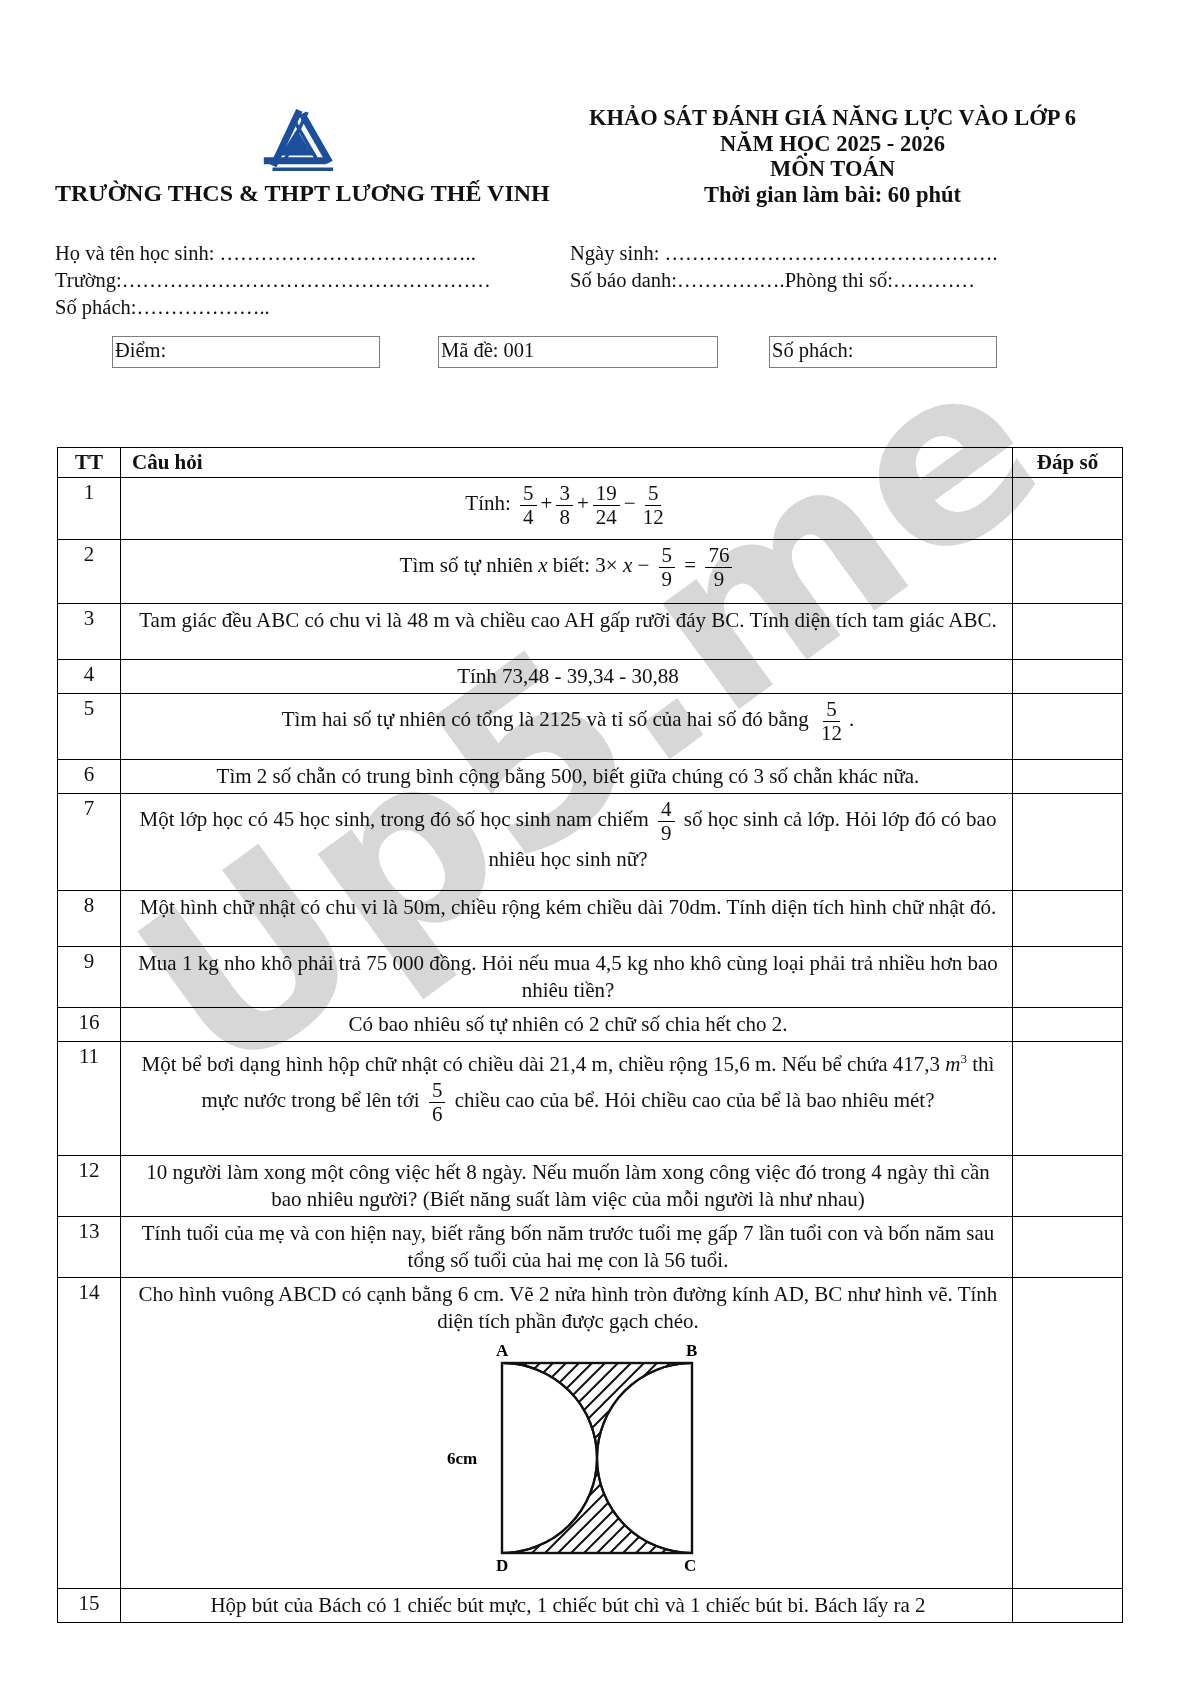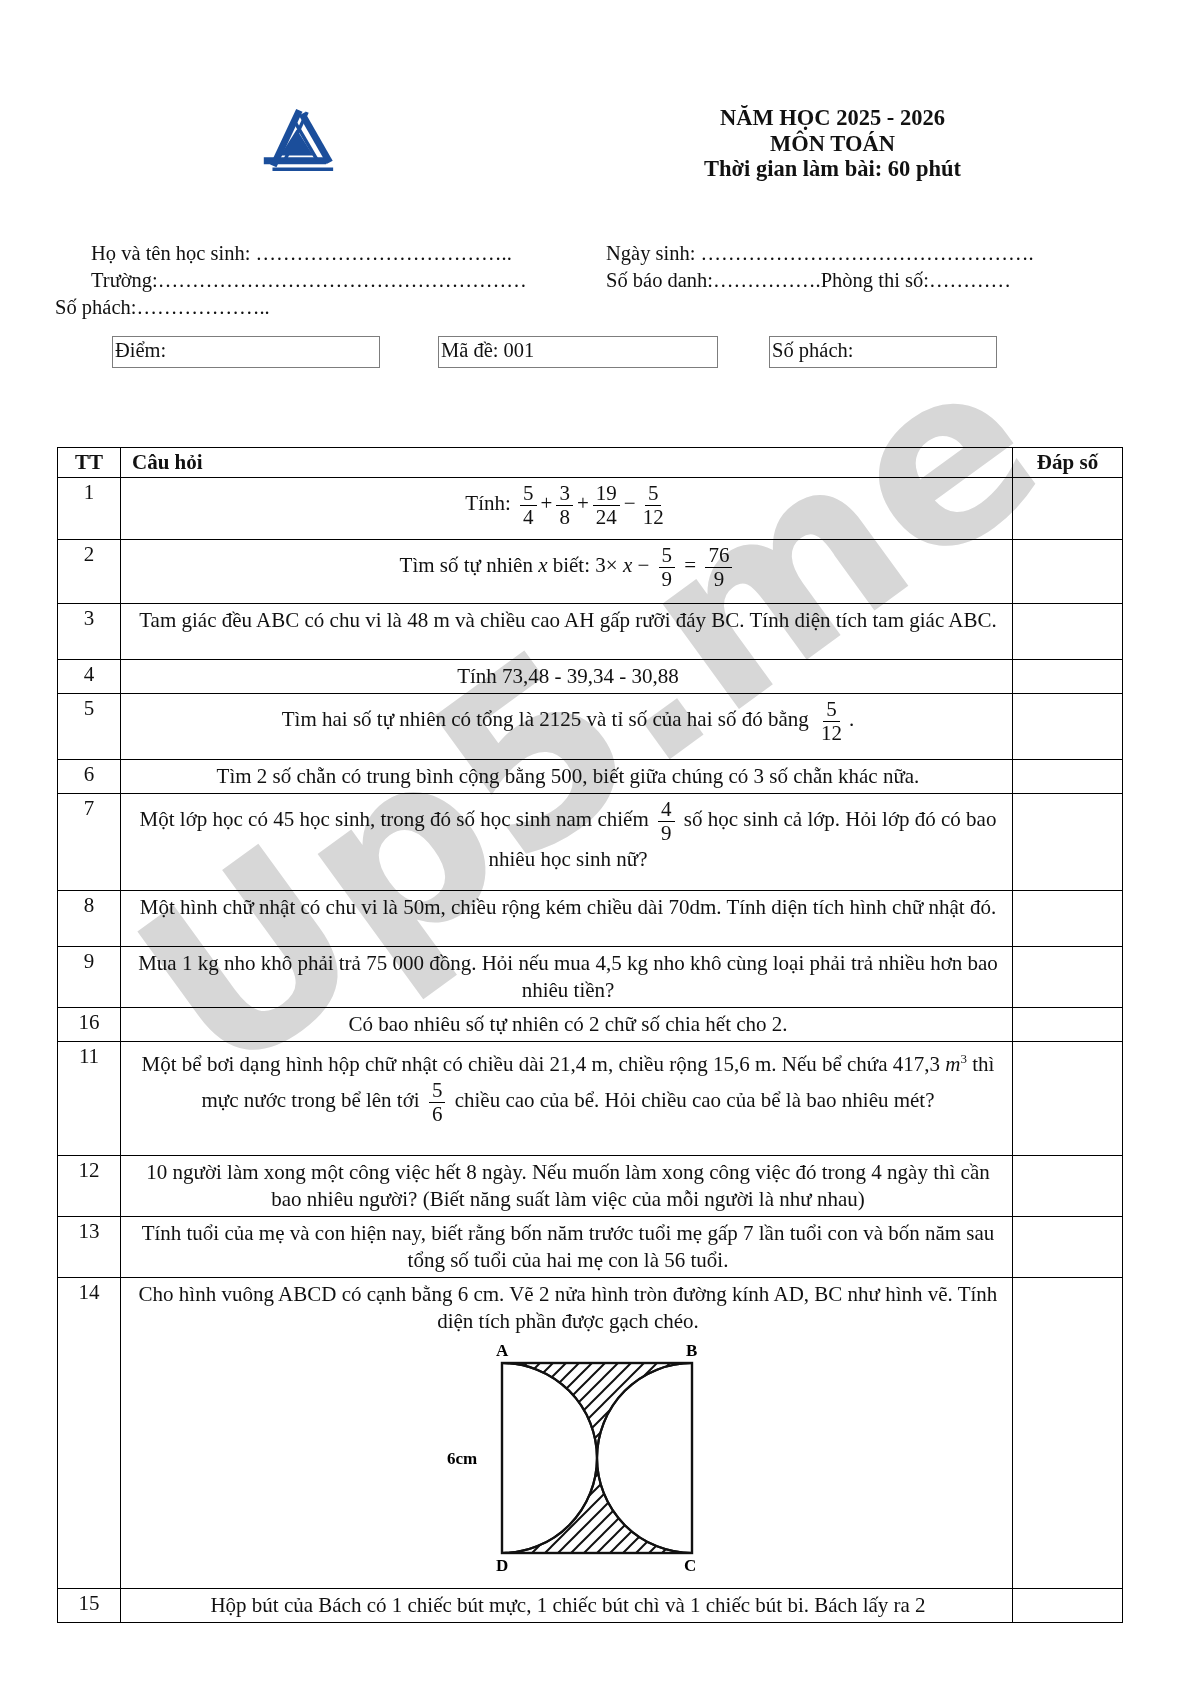--- a/index.html
+++ b/index.html
@@ -24,21 +24,21 @@
   }
   
   .header{position:absolute;left:0;top:100px;width:1190px;z-index:1;}
   .header-left{position:absolute;left:55px;top:0;width:480px;text-align:center;}
   .logo{display:block;margin:0 auto 0 auto;}
   .school-name{font-weight:bold;font-size:24px;margin-top:2px;white-space:nowrap;}
   .header-right{position:absolute;left:560px;top:5px;width:545px;text-align:center;font-weight:bold;font-size:22.5px;line-height:25.5px;}
   
   .student-info{position:absolute;left:55px;top:240px;width:1090px;z-index:1;font-size:20.5px;line-height:27px;}
   .si-row{display:flex;}
-  .si-left{width:515px;margin-left:36px;}
+  .si-left{width:515px;}
   .si-right{flex:1;}
   
   .boxes{position:absolute;left:0;top:336px;width:1190px;height:37px;z-index:1;font-size:20.5px;}
   .infobox{position:absolute;height:32px;border:1.6px solid #7d7d7d;background:transparent;padding:2px 0 0 2px;box-sizing:border-box;}
   .box-score{left:112px;width:268px;}
   .box-made{left:438px;width:280px;}
   .box-phach{left:769px;width:228px;}
   
   table.questions{
     position:absolute;left:57px;top:447px;width:1065px;z-index:1;
@@ -85,22 +85,24 @@
           <line x1="24" y1="80" x2="94" y2="80" stroke-width="4"></line>
 
           <line x1="25" y1="76" x2="55" y2="12" stroke-width="8"></line>
           <line x1="38" y1="70" x2="64" y2="14" stroke-width="4"></line>
 
           <line x1="58" y1="16" x2="90" y2="72" stroke-width="8"></line>
           <line x1="48" y1="22" x2="76" y2="70" stroke-width="4"></line>
         </g>
         <polygon points="52,34 33,64 71,64" fill="#1b4e9b"></polygon>
       </svg>
+      <div class="school-name">TRƯỜNG THCS &amp; THPT LƯƠNG THẾ VINH</div>
     </div>
     <div class="header-right">
+      <div>KHẢO SÁT ĐÁNH GIÁ NĂNG LỰC VÀO LỚP 6</div>
       <div>NĂM HỌC 2025 - 2026</div>
       <div>MÔN TOÁN</div>
       <div>Thời gian làm bài: 60 phút</div>
     </div>
   </div>
 
   <div class="student-info">
     <div class="si-row">
       <div class="si-left">Họ và tên học sinh: ………………………………..</div>
       <div class="si-right">Ngày sinh: ………………………………………….</div>

